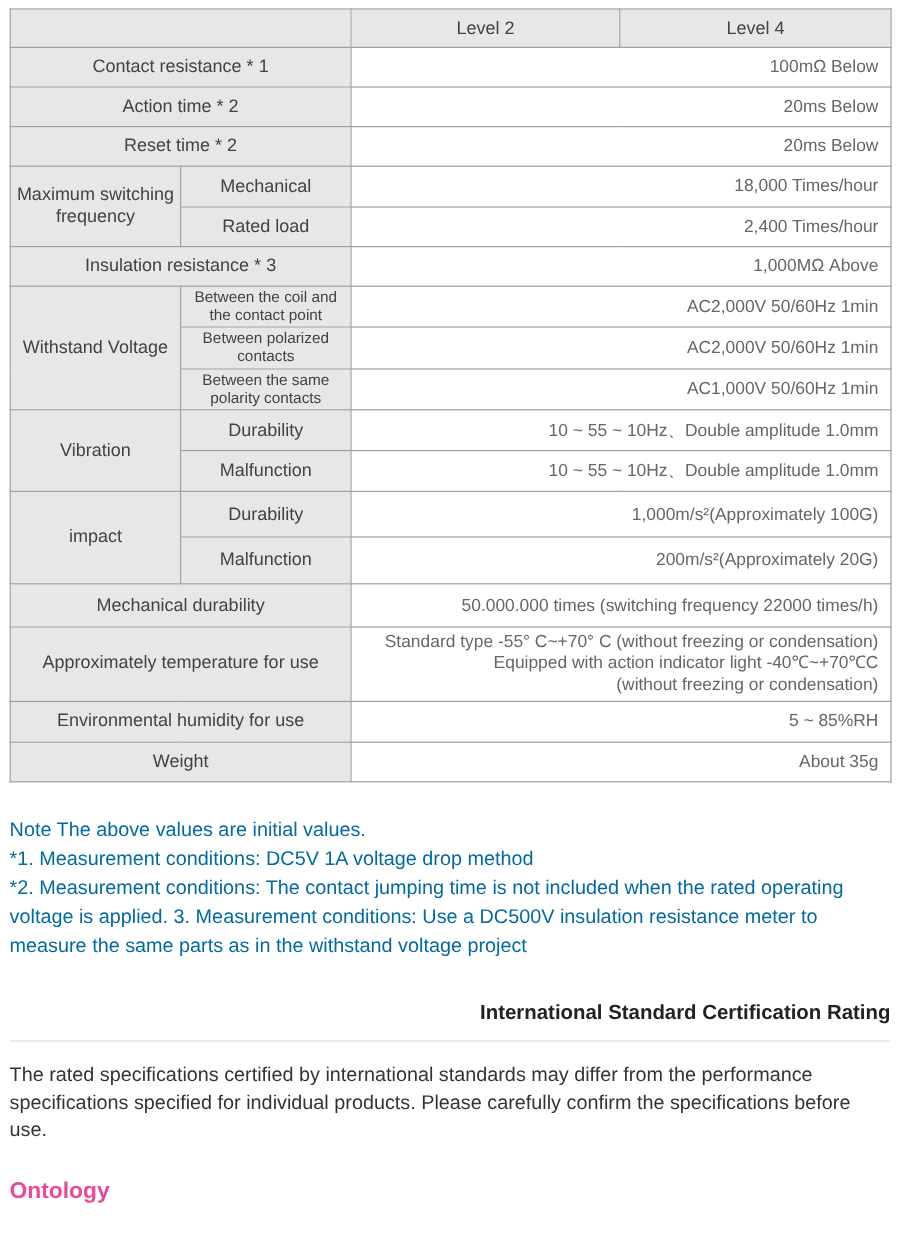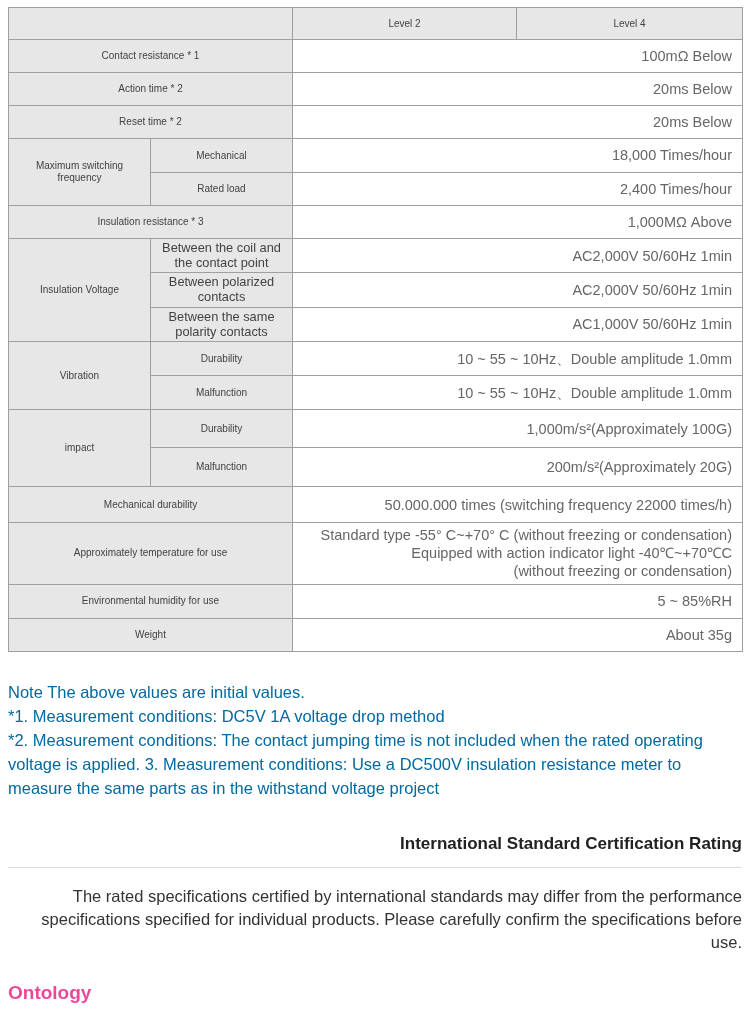--- a/index.html
+++ b/index.html
@@ -24,21 +24,21 @@
   }
   table.spec th, table.spec td {
     border: 1px solid #9f9f9f;
     vertical-align: middle;
     overflow: hidden;
   }
   th.hdr, td.lbl {
     background: #e7e7e7;
     color: #424242;
     font-weight: 400;
-    font-size: 10px;
+    font-size: 15px;
     text-align: center;
     line-height: 1.2;
     padding: 2px 4px;
   }
   th.hdr { font-weight: 400; }
   td.lbl.small {
     font-size: 12.8px;
     line-height: 1.15;
     padding: 2px 2px;
   }
@@ -78,21 +78,20 @@
     padding-bottom: 13px;
     border-bottom: 1px solid #dcdcdc;
     text-align: right;
   }
   .intl-body {
     margin-top: 17px;
     width: 734px;
     font-size: 16.5px;
     line-height: 23px;
     color: #333333;
-    text-align: right;
   }
   .ontology-heading {
     margin-top: 28px;
     font-size: 19px;
     font-weight: 700;
     color: #ec4899;
   }
 </style>
 </head>
 <body>
@@ -135,21 +134,21 @@
       <td class="lbl">Rated load</td>
       <td class="val" colspan="2">2,400 Times/hour</td>
     </tr>
 
     <tr class="h33">
       <td class="lbl" colspan="2">Insulation resistance * 3</td>
       <td class="val" colspan="2">1,000MΩ Above</td>
     </tr>
 
     <tr class="h34">
-      <td class="lbl" rowspan="3">Insulation Voltage</td>
+      <td class="lbl" rowspan="3">Withstand Voltage</td>
       <td class="lbl small">Between the coil and the contact point</td>
       <td class="val" colspan="2">AC2,000V 50/60Hz 1min</td>
     </tr>
     <tr class="h33">
       <td class="lbl small">Between polarized contacts</td>
       <td class="val" colspan="2">AC2,000V 50/60Hz 1min</td>
     </tr>
     <tr class="h34">
       <td class="lbl small">Between the same polarity contacts</td>
       <td class="val" colspan="2">AC1,000V 50/60Hz 1min</td>

